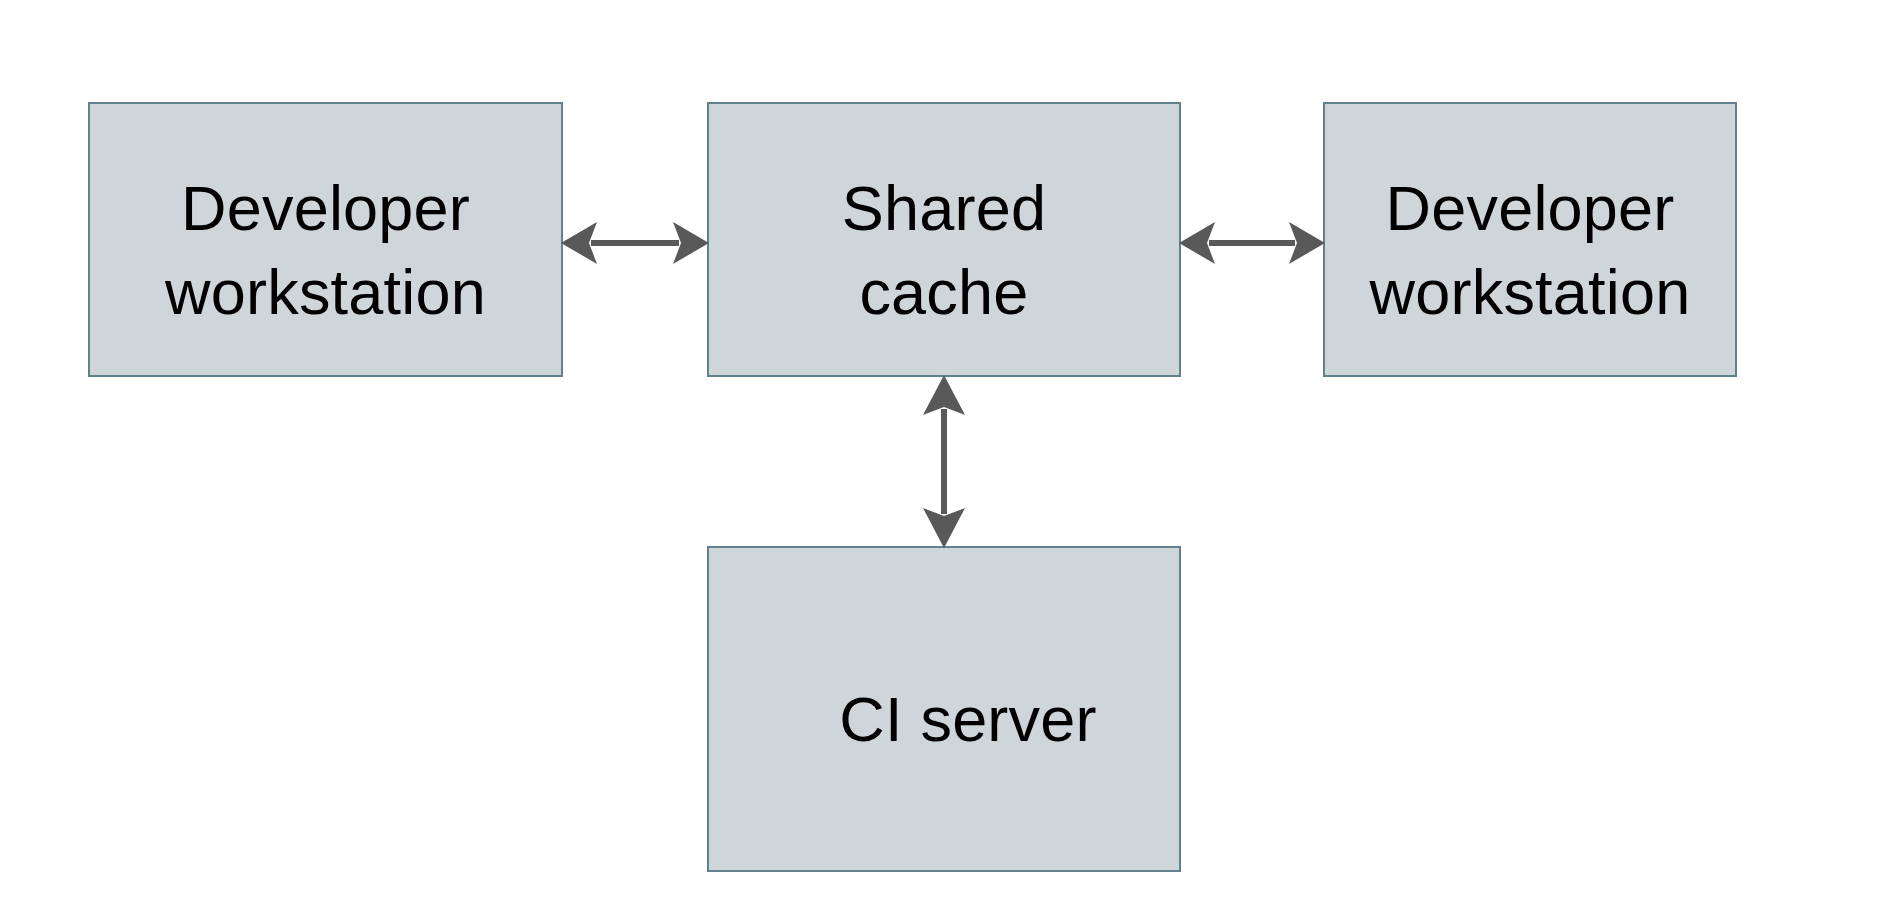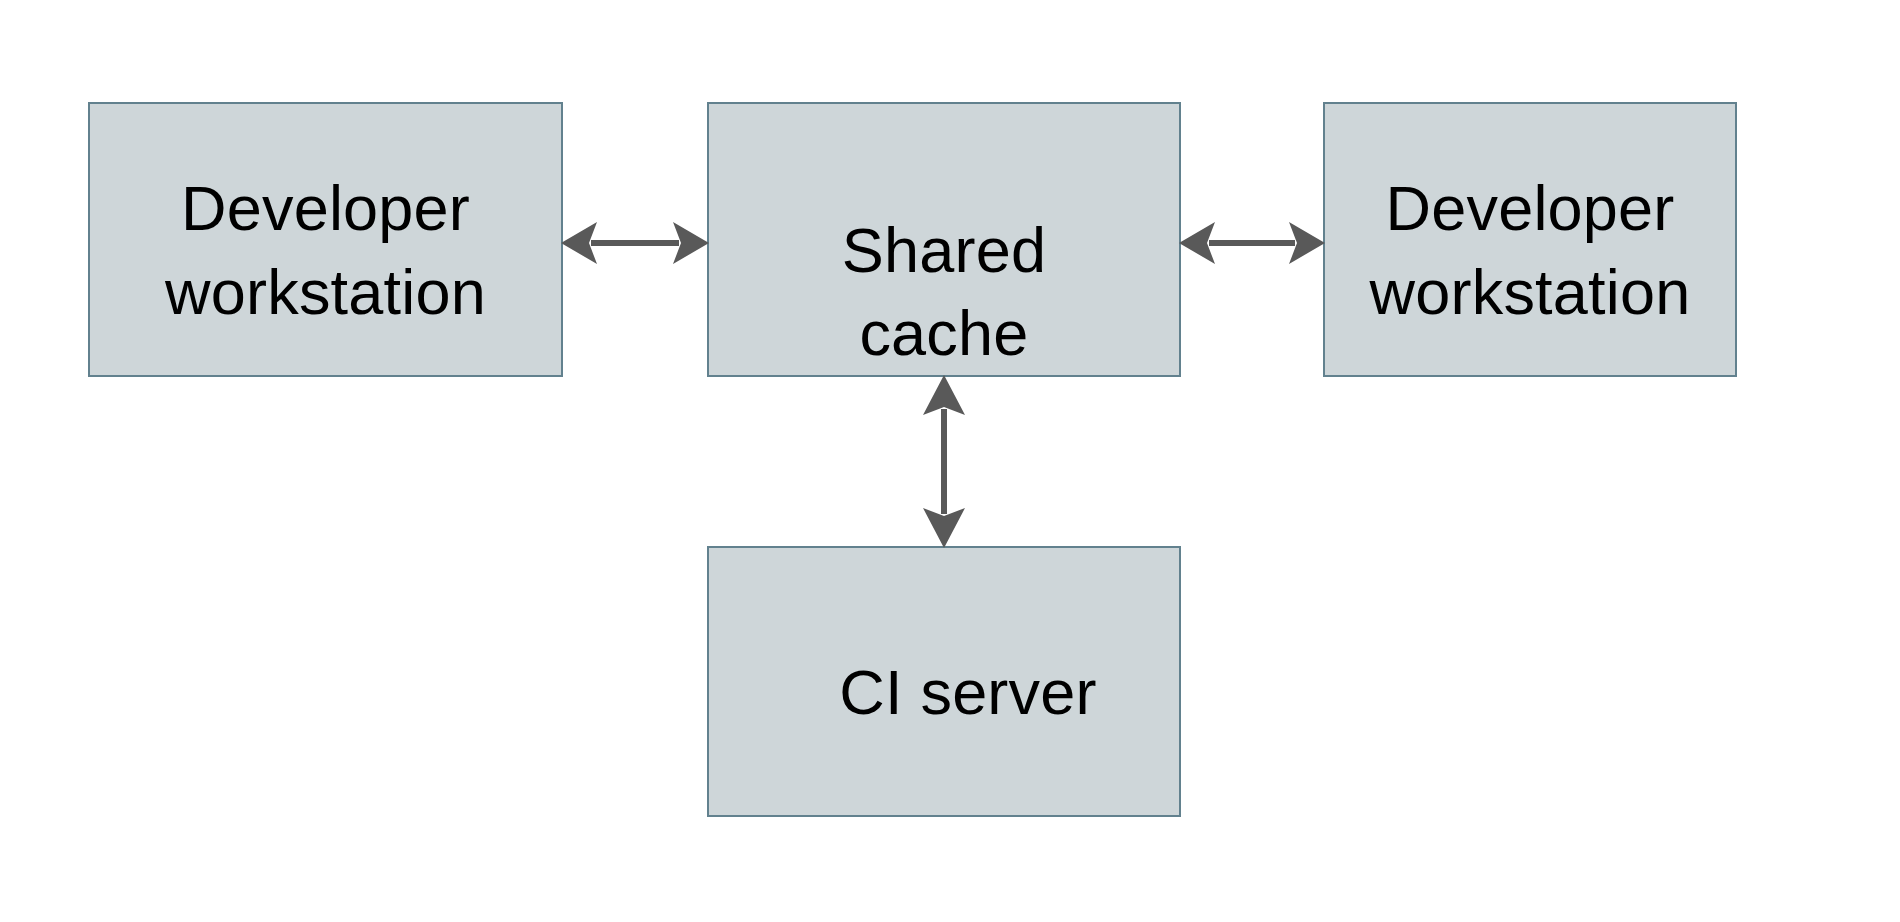--- a/index.html
+++ b/index.html
@@ -32,23 +32,23 @@
     font-family: "Liberation Sans", sans-serif;
     font-size: 63px;
     line-height: 1.32;
     color: #000000;
     letter-spacing: 0.2px;
     white-space: pre-line;
     padding: 0 8px;
     margin-top: 22px;
   }
   #node-dev-left  { left: 88px;   top: 102px; width: 475px; height: 275px; }
-  #node-shared    { left: 707px;  top: 102px; width: 474px; height: 275px; align-items: flex-end; }
+  #node-shared    { left: 707px;  top: 102px; width: 474px; height: 275px; }
   #node-dev-right { left: 1323px; top: 102px; width: 414px; height: 275px; }
-  #node-ci        { left: 707px;  top: 546px; width: 474px; height: 271px; padding-left: 48px; }
+  #node-ci        { left: 707px;  top: 546px; width: 474px; height: 326px; padding-left: 48px; }
 
   .edge {
     position: absolute;
   }
   #edge-left-shared  { left: 561px;  top: 212px; width: 148px; height: 62px; }
   #edge-shared-right { left: 1179px; top: 212px; width: 146px; height: 62px; }
   #edge-shared-ci    { left: 913px;  top: 375px; width: 62px;  height: 173px; }
   .edge svg { display: block; overflow: visible; }
 </style>
 </head>

